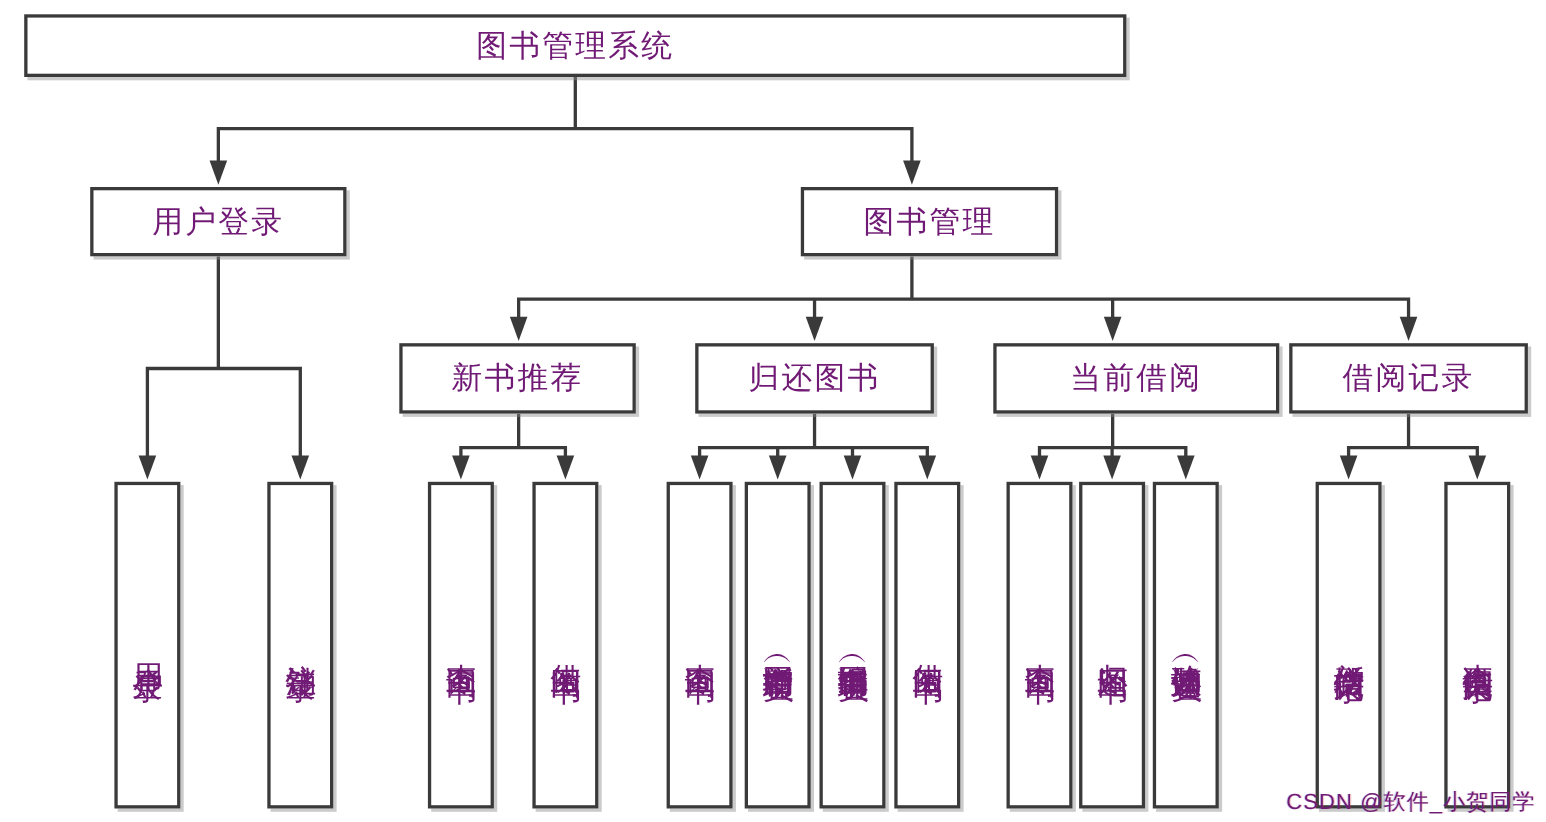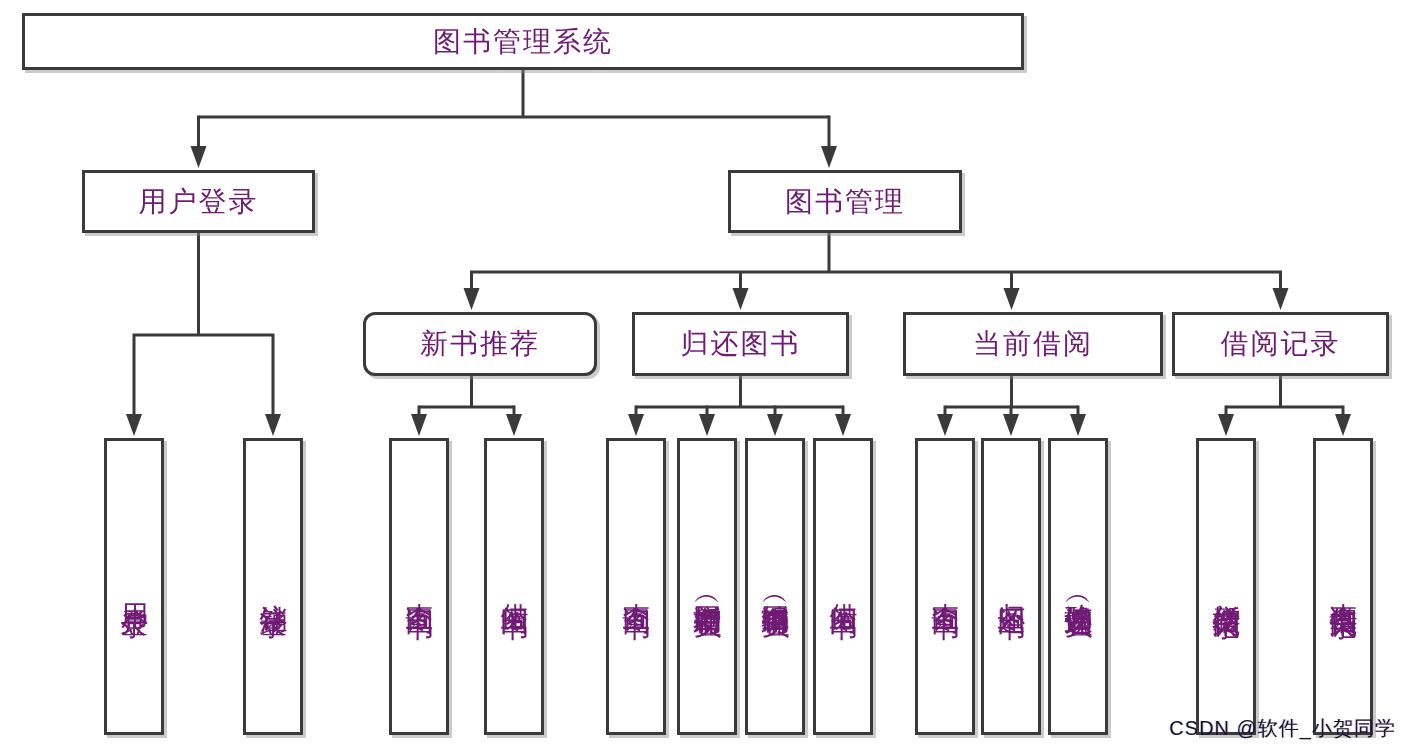--- a/index.html
+++ b/index.html
@@ -41,21 +41,21 @@
     line-height: 1.0;
   }
   .ls4 .v { letter-spacing: 3px; }
   .ls6 .v { letter-spacing: 2px; }
   .ls9 .v { letter-spacing: 1px; }
   #watermark {
     position: absolute;
     right: 9px;
     bottom: 5px;
     font-size: 20px;
-    color: #0f172a;
+    color: #701a75;
     letter-spacing: 1px;
     text-shadow: 1px 0 rgba(220,60,60,0.25), -1px 0 rgba(60,90,220,0.25);
   }
 </style>
 </head>
 <body>
 
 <div id="canvas">
 
   <svg id="wires" viewBox="0 0 1405 747" xmlns="http://www.w3.org/2000/svg">
@@ -100,21 +100,21 @@
       <polygon points="1218,414 1234,414 1226,436"></polygon>
       <polygon points="1335,414 1351,414 1343,436"></polygon>
     </g>
   </svg>
 
   <div class="node" style="left:22px; top:13px; width:1002px; height:57px;">图书管理系统</div>
 
   <div class="node" style="left:82px; top:170px; width:233px; height:63px;">用户登录</div>
   <div class="node" style="left:712px; top:170px; width:234px; height:63px;margin-left:16px;">图书管理</div>
 
-  <div class="node" style="left:363px; top:312px; width:234px; height:64px;border-radius:12px;">新书推荐</div>
+  <div class="node" style="left:363px; top:312px; width:215px; height:64px;">新书推荐</div>
   <div class="node" style="left:632px; top:312px; width:217px; height:64px;">归还图书</div>
   <div class="node" style="left:903px; top:312px; width:260px; height:64px;">当前借阅</div>
   <div class="node" style="left:1172px; top:312px; width:217px; height:64px;">借阅记录</div>
 
   <div class="node leaf ls4" style="left:104px; top:438px; width:60px; height:297px;">
     <span class="v">用户登录</span>
   </div>
   <div class="node leaf ls4" style="left:243px; top:438px; width:60px; height:297px;">
     <span class="v">注销登录</span>
   </div>

